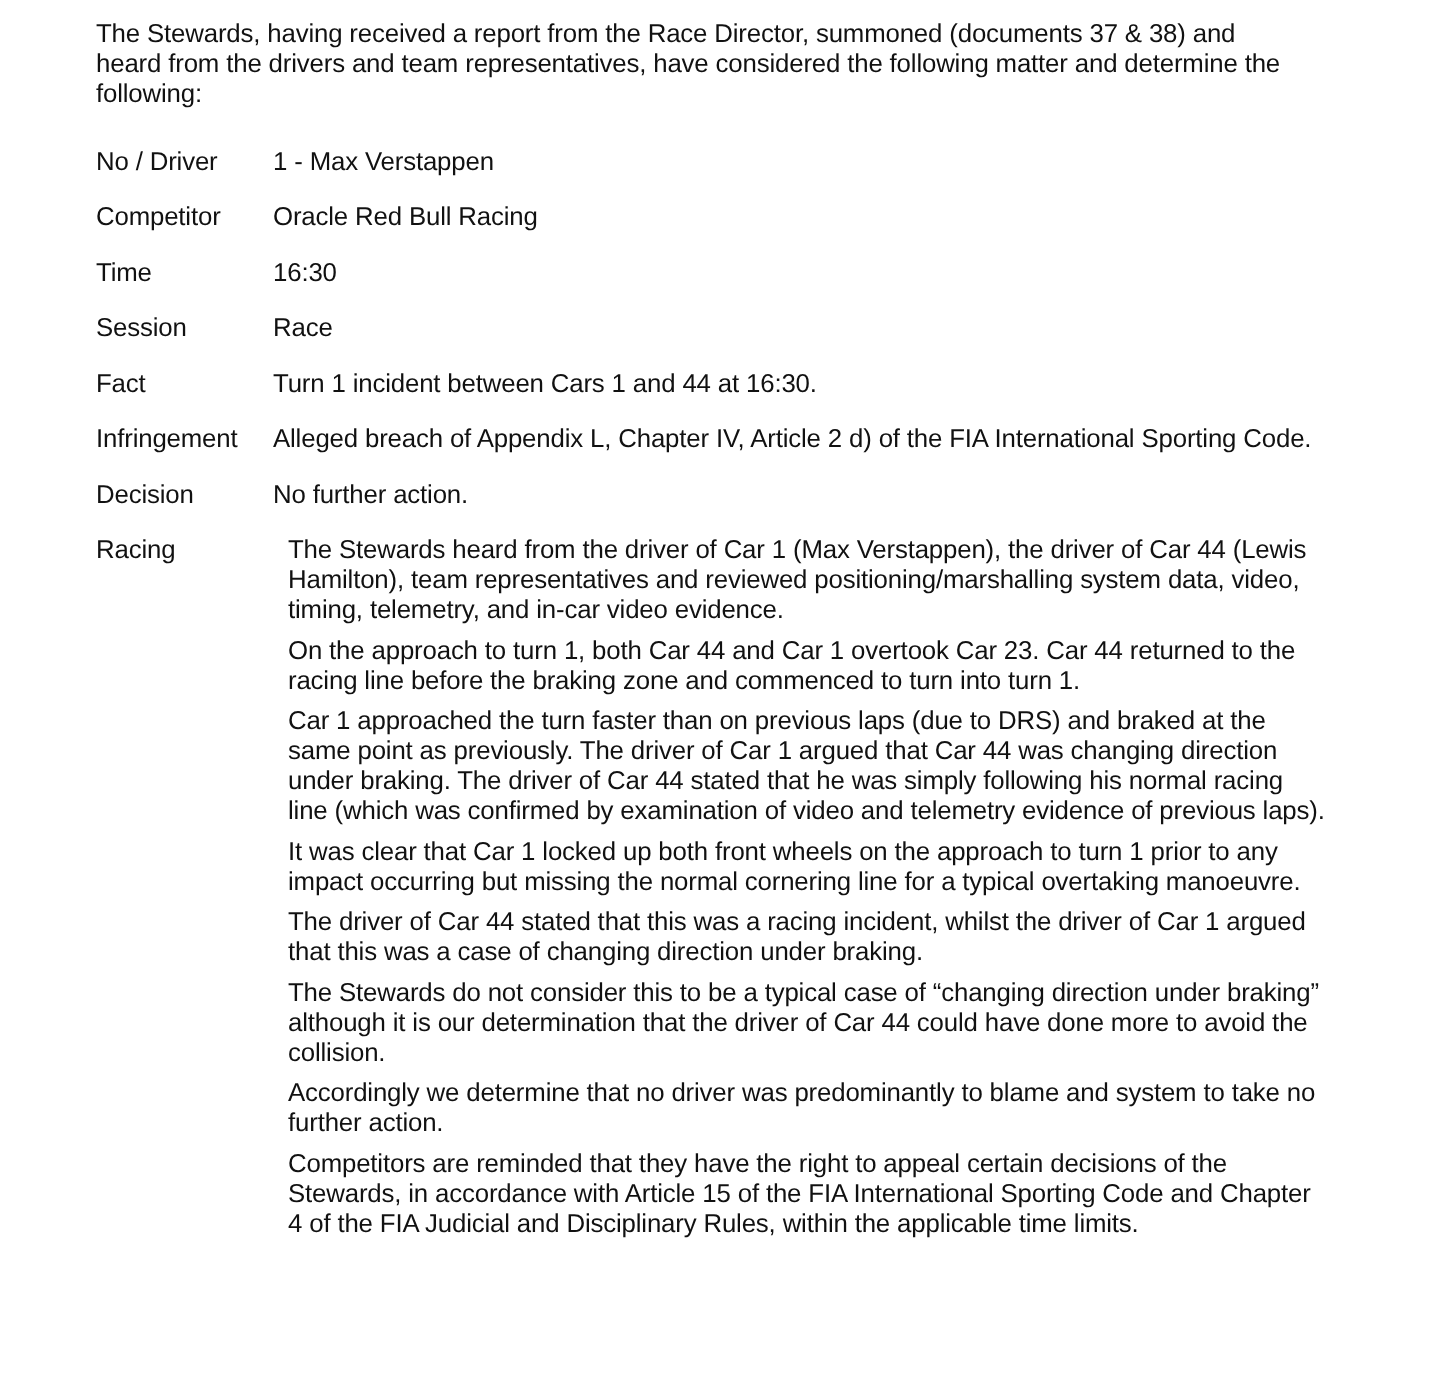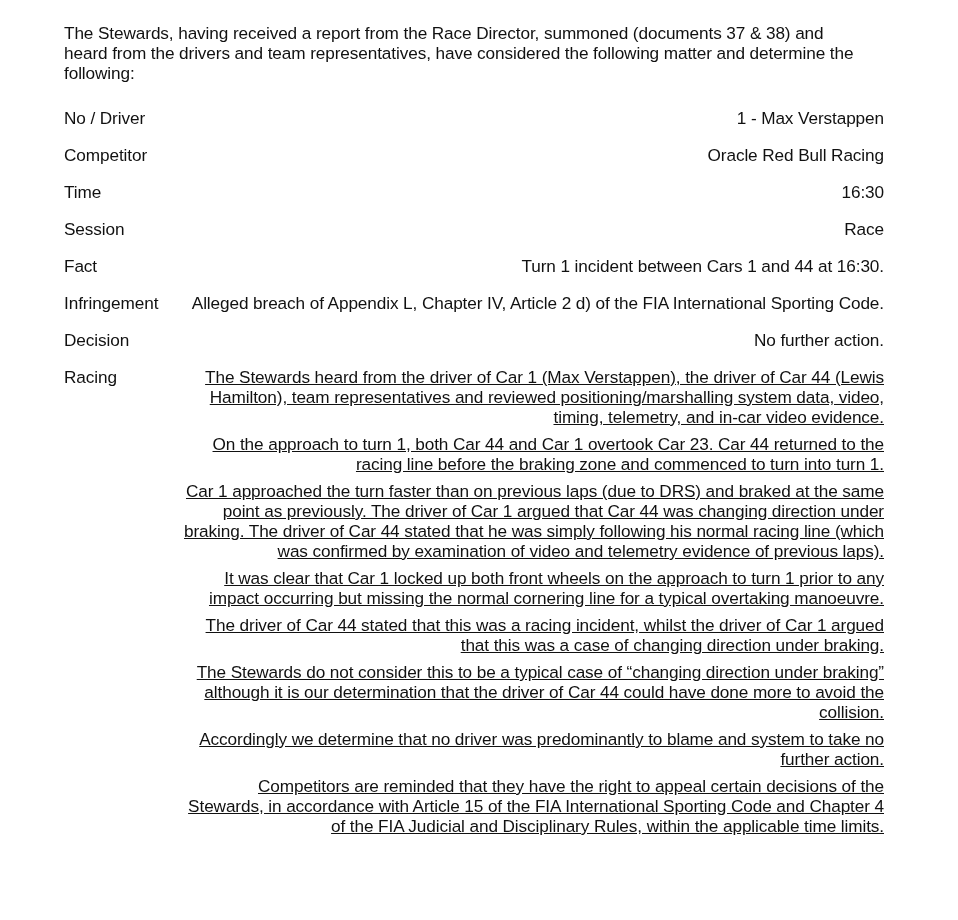--- a/index.html
+++ b/index.html
@@ -4,26 +4,26 @@
 <style>
   html, body { margin: 0; padding: 0; background: #ffffff; }
   body {
     width: 958px; height: 920px; overflow: hidden;
     font-family: "Liberation Sans", sans-serif;
     color: #111111;
     font-size: 17.2px;
     line-height: 20px;
     letter-spacing: -0.1px;
   }
-  .page { position: relative; padding: 23px 0 0 64px; width: 820px; }
+  .page { position: relative; padding: 12px 0 0 64px; width: 820px; }
   .intro { margin: 0 0 25px 0; width: 800px; }
   .row { display: flex; margin-bottom: 17px; }
   .label { width: 118px; flex: 0 0 118px; font-weight: normal; }
-  .value { flex: 1; width: 690px; text-align: right; }
-  .para { margin: 0 0 7px 0; text-decoration: underline; }
+  .value { flex: 1; width: 690px; }
+  .para { margin: 0 0 7px 10px; }
 </style>
 </head>
 <body>
 
 <div class="page">
   <p class="intro">The Stewards, having received a report from the Race Director, summoned (documents 37 &amp; 38) and heard from the drivers and team representatives, have considered the following matter and determine the following:</p>
 
   <div class="row">
     <div class="label">No / Driver</div>
     <div class="value">1 - Max Verstappen</div>

